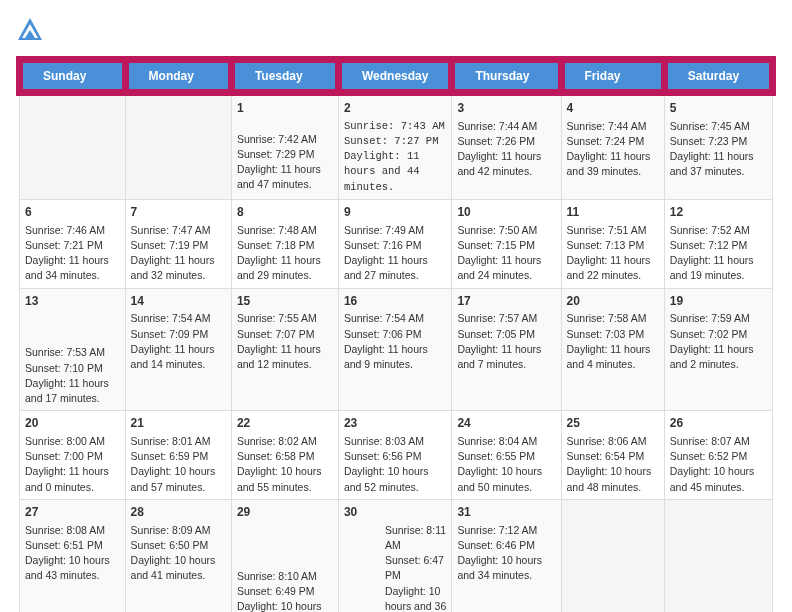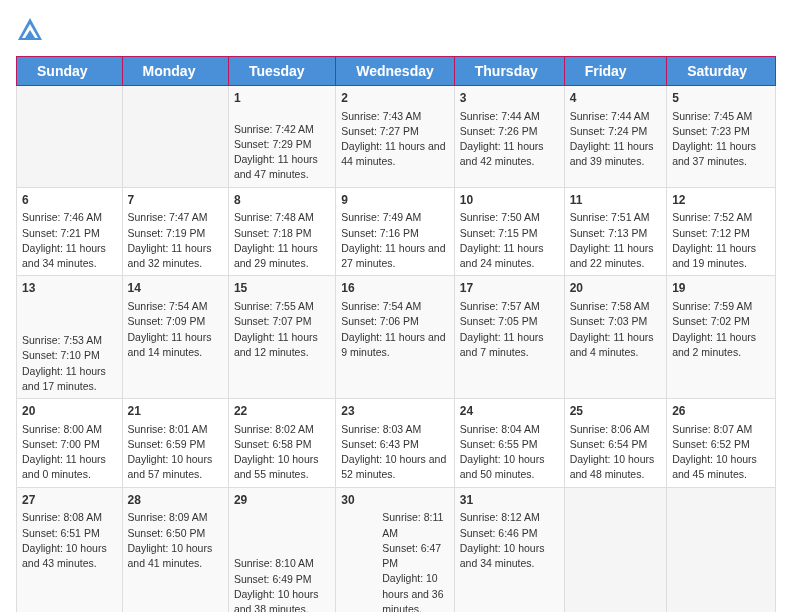--- a/index.html
+++ b/index.html
@@ -51,23 +51,23 @@
     .calendar {
       width: 100%;
       border-collapse: collapse;
       font-size: 11px;
     }
     .calendar th {
       background-color: #4a90d9;
       color: #fff;
       padding: 6px 20px;
       text-align: left;
-      font-size: 14px;
-      font-weight: bold;
-      border: 1px solid #be185d;
+      font-size: 12px;
+      font-weight: bold;
+      border: 7px solid #be185d;
     }
     .calendar td {
       border: 1px solid #ddd;
       padding: 4px 5px;
       vertical-align: top;
       width: 113px;
       min-height: 70px;
       background: #fff;
       color: #333;
       line-height: 1.4;
@@ -130,21 +130,21 @@
         <td class="empty-cell"></td>
         <td class="empty-cell"></td>
         <td>
           <span class="day-number">1</span>
           <div class="day-info" style="white-space: pre-line; margin-top: 15px;">Sunrise: 7:42 AM
 Sunset: 7:29 PM
 Daylight: 11 hours and 47 minutes.</div>
         </td>
         <td>
           <span class="day-number">2</span>
-          <div class="day-info" style="white-space: pre-line;">Sunrise: 7:43 AM
+          <div class="day-info" style="white-space: pre-line; font-family: Liberation Mono, monospace;">Sunrise: 7:43 AM
 Sunset: 7:27 PM
 Daylight: 11 hours and 44 minutes.</div>
         </td>
         <td>
           <span class="day-number">3</span>
           <div class="day-info" style="white-space: pre-line;">Sunrise: 7:44 AM
 Sunset: 7:26 PM
 Daylight: 11 hours and 42 minutes.</div>
         </td>
         <td>
@@ -263,21 +263,21 @@
         </td>
         <td>
           <span class="day-number">22</span>
           <div class="day-info" style="white-space: pre-line;">Sunrise: 8:02 AM
 Sunset: 6:58 PM
 Daylight: 10 hours and 55 minutes.</div>
         </td>
         <td>
           <span class="day-number">23</span>
           <div class="day-info" style="white-space: pre-line;">Sunrise: 8:03 AM
-Sunset: 6:43 PM
+Sunset: 6:56 PM
 Daylight: 10 hours and 52 minutes.</div>
         </td>
         <td>
           <span class="day-number">24</span>
           <div class="day-info" style="white-space: pre-line;">Sunrise: 8:04 AM
 Sunset: 6:55 PM
 Daylight: 10 hours and 50 minutes.</div>
         </td>
         <td>
           <span class="day-number">25</span>
@@ -312,21 +312,21 @@
 Daylight: 10 hours and 38 minutes.</div>
         </td>
         <td>
           <span class="day-number">30</span>
           <div class="day-info" style="white-space: pre-line; margin-left: 41px;">Sunrise: 8:11 AM
 Sunset: 6:47 PM
 Daylight: 10 hours and 36 minutes.</div>
         </td>
         <td>
           <span class="day-number">31</span>
-          <div class="day-info" style="white-space: pre-line;">Sunrise: 8:12 AM
+          <div class="day-info" style="white-space: pre-line;">Sunrise: 7:12 AM
 Sunset: 6:46 PM
 Daylight: 10 hours and 34 minutes.</div>
         </td>
         <td class="empty-cell"></td>
         <td class="empty-cell"></td>
       </tr>
     </tbody>
 </table>
 
 </body></html>

